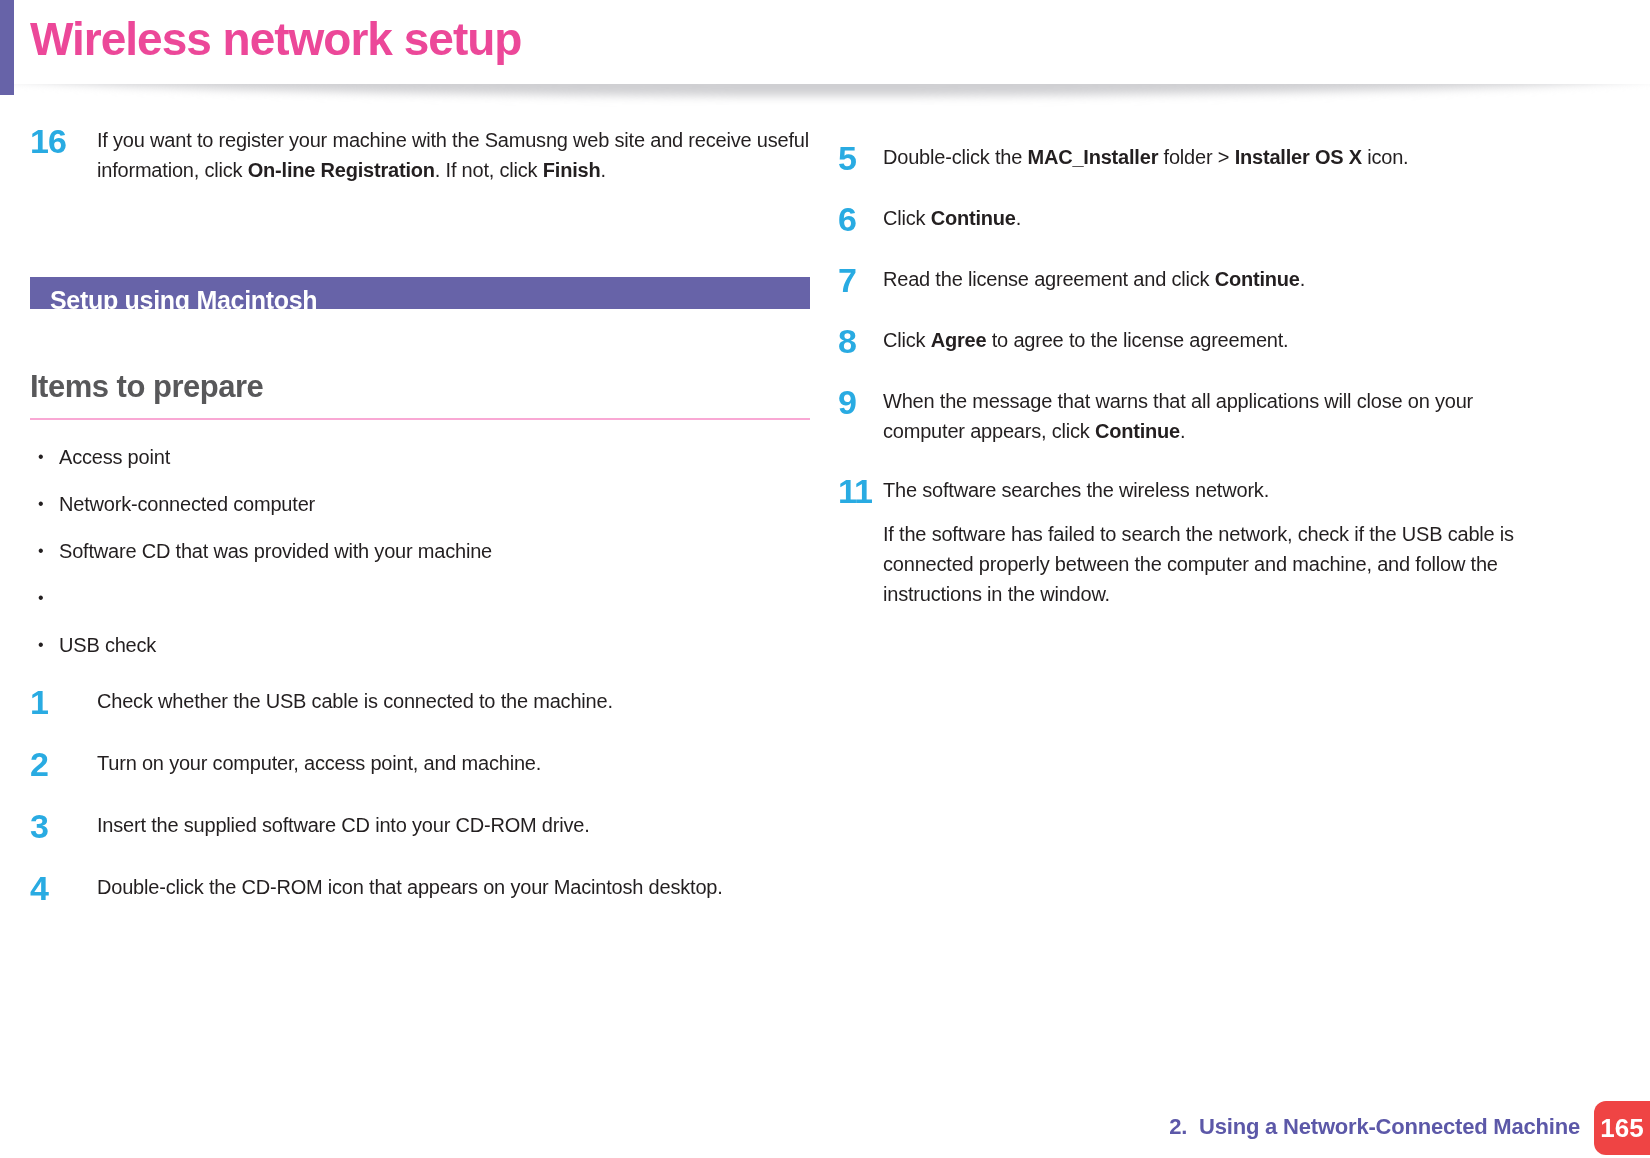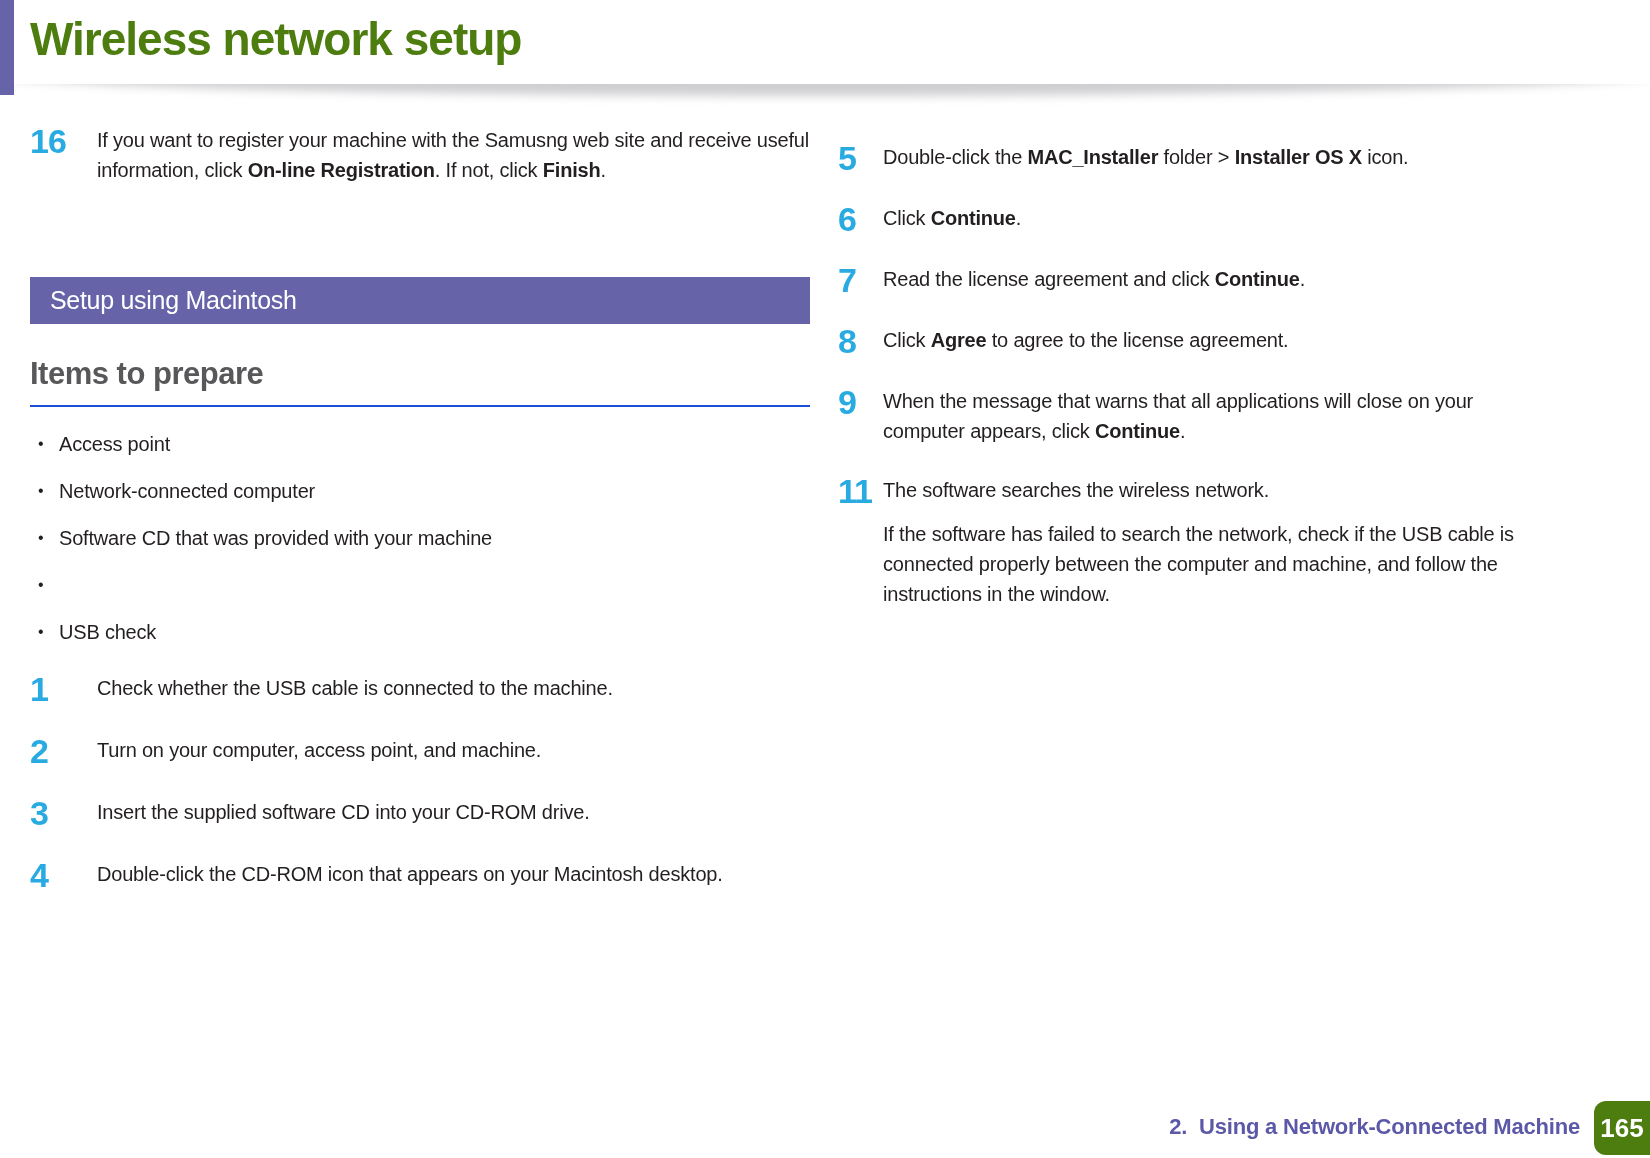--- a/index.html
+++ b/index.html
@@ -21,21 +21,21 @@
   .header-bg {
     position:absolute; left:0; top:0; width:100%; height:84px;
     background:#ffffff; z-index:1;
   }
   .accent-bar {
     position:absolute; left:0; top:0; width:14px; height:95px;
     background:#6763A8; z-index:2;
   }
   .page-title {
     position:absolute; left:30px; top:12px; z-index:2;
-    font-size:46px; font-weight:bold; letter-spacing:-1px; color:#4d7c0f;
+    font-size:46px; font-weight:bold; letter-spacing:-1px; color:#ec4899;
   }
 
   
   .col-left  { position:absolute; left:30px;  top:125px; width:780px;  z-index:3; }
   .col-right { position:absolute; left:838px; top:142px; width:712px;  z-index:3; }
 
   
   .step { display:flex; margin-bottom:30px; }
   .col-right .step { margin-bottom:29px; }
   .step-num {
@@ -48,31 +48,31 @@
   .step-body p {
     font-size:20px; line-height:30px; letter-spacing:-0.2px;
   }
   .step-body p + p { margin-top:14px; }
   .step-body b { font-weight:bold; }
 
   .intro-step { margin-bottom:92px; }
 
   
   .section-banner {
-    height:47px; line-height:47px; padding-left:20px;
+    height:32px; line-height:47px; padding-left:20px;
     background:#6763A8; color:#ffffff;
-    font-size:25px; font-weight:normal; letter-spacing:-0.3px;
-    margin-bottom:32px;
+    font-size:25px; font-weight:bold; letter-spacing:-0.3px;
+    margin-bottom:60px;
   }
 
   
   .sub-heading {
     font-size:31px; font-weight:bold; color:#58585A;
     letter-spacing:-0.5px; line-height:36px;
-    padding-bottom:13px; border-bottom:2px solid #1d4ed8;
+    padding-bottom:13px; border-bottom:2px solid #f9a8d4;
   }
   .heading-usb { margin-top:38px; }
 
   
   .prepare-list { list-style:none; margin-top:22px; margin-bottom:0; }
   .prepare-list li {
     display:flex; font-size:20px; line-height:30px;
     letter-spacing:-0.2px; margin-bottom:17px;
   }
   .prepare-list .dot { flex:0 0 29px; padding-left:8px; font-size:16px; }
@@ -80,21 +80,21 @@
   .steps-block { margin-top:26px; }
 
   
   .footer-chapter {
     position:absolute; top:1114px; right:70px; z-index:3;
     font-size:22px; font-weight:bold; color:#5C58A8;
     white-space:pre; letter-spacing:-0.2px;
   }
   .page-badge {
     position:absolute; top:1101px; right:0; width:56px; height:54px; z-index:3;
-    background:#4d7c0f; border-radius:12px 0 0 12px;
+    background:#ef4444; border-radius:12px 0 0 12px;
     color:#ffffff; font-size:26px; font-weight:bold;
     display:flex; align-items:center; justify-content:center;
   }
 </style>
 </head>
 <body>
 
 <div class="header-swoosh"></div>
 <div class="header-bg"></div>
 <div class="accent-bar"></div>

